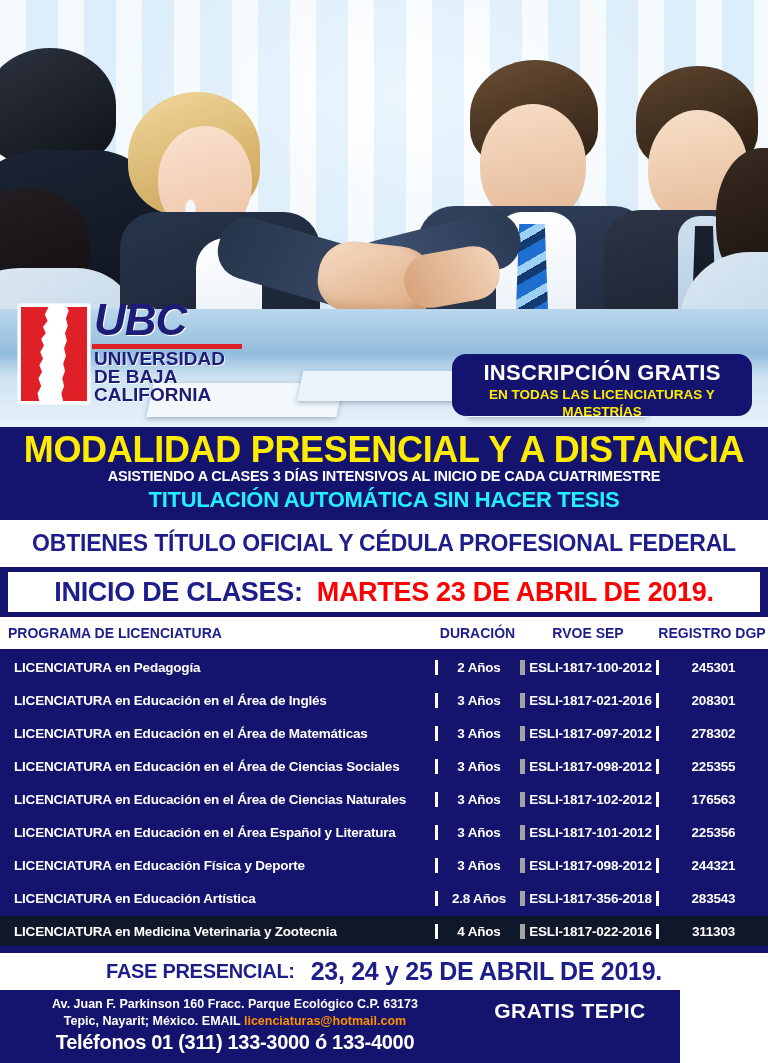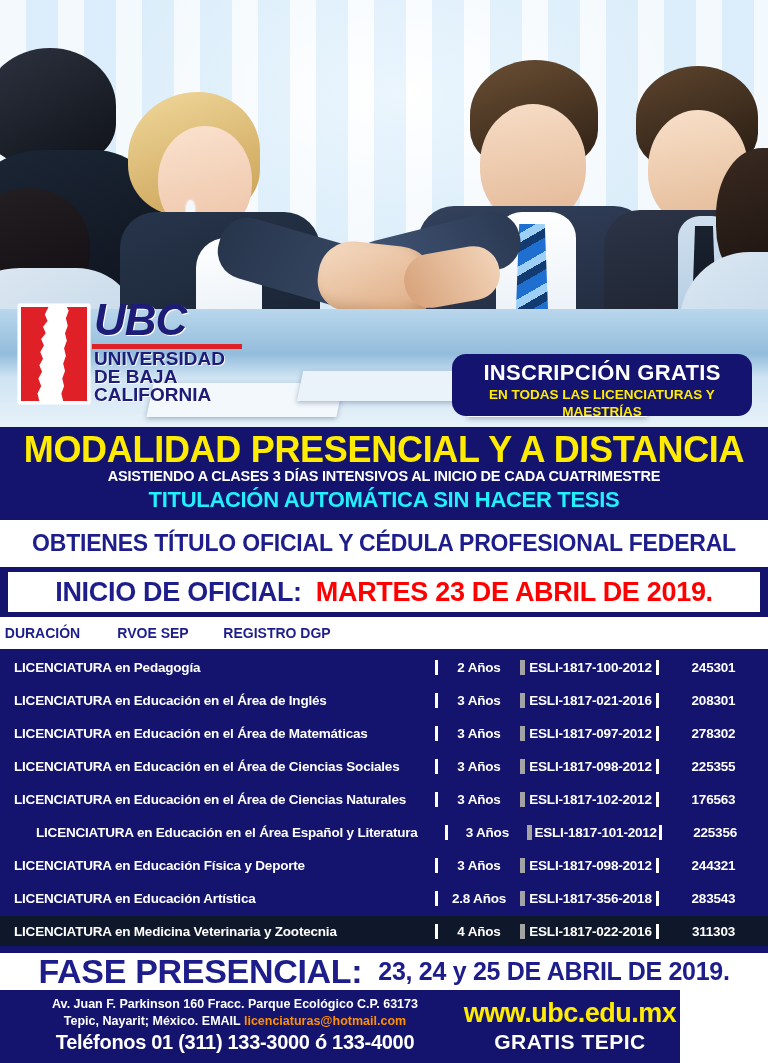--- a/index.html
+++ b/index.html
@@ -129,21 +129,21 @@
   .thead .c-dur, .thead .c-rvoe, .thead .c-reg { border-left:none; }
   .thead .c-prog { padding-left:8px; }
   .tbody { background:#14146e; padding-top:3px; }
 
   
   .band-fase {
     position:absolute; left:0; top:950px; width:768px; height:40px;
     background:#fff; display:flex; align-items:center; justify-content:center; gap:16px;
     border-top:3px solid #14146e;
   }
-  .t-fase { color:#1d1d8c; font-size:34px; font-weight:bold; letter-spacing:-.3px; }
+  .t-fase { color:#1d1d8c; font-size:20px; font-weight:bold; letter-spacing:-.3px; }
   .t-fase-d { color:#1d1d8c; font-size:25px; font-weight:bold; letter-spacing:-.3px; }
 
   
   .footer {
     position:absolute; left:0; top:990px; width:680px; height:73px;
     background:#14146e; display:flex;
   }
   .foot-left { width:460px; padding:6px 0 0 10px; text-align:center; }
   .foot-line { color:#fff; font-size:12.5px; font-weight:bold; line-height:17px; }
   .foot-email { color:#ff9000; }
@@ -233,27 +233,28 @@
     <div class="t-asistiendo">ASISTIENDO A CLASES 3 DÍAS INTENSIVOS AL INICIO DE CADA CUATRIMESTRE</div>
     <div class="t-titulacion">TITULACIÓN AUTOMÁTICA SIN HACER TESIS</div>
   </div>
 
   <div class="band-white">
     <div class="t-obtienes">OBTIENES TÍTULO OFICIAL Y CÉDULA PROFESIONAL FEDERAL</div>
   </div>
 
   <div class="inicio-wrap">
     <div class="inicio-box">
-      <span class="t-inicio">INICIO DE OFICIAL:</span>
+      <span class="t-inicio">INICIO DE CLASES:</span>
       <span class="t-fecha">MARTES 23 DE ABRIL DE 2019.</span>
     </div>
   </div>
 
   <div class="table">
     <div class="thead">
+      <div class="c-prog">PROGRAMA DE LICENCIATURA</div>
       <div class="c-dur">DURACIÓN</div>
       <div class="c-rvoe">RVOE SEP</div>
       <div class="c-reg">REGISTRO DGP</div>
     </div>
     <div class="tbody" id="tbody">
         <div class="trow" style="background: rgb(20, 20, 110);">
           <div class="c-prog">LICENCIATURA en Pedagogía</div>
           <div class="c-dur">2 Años</div>
           <div class="c-rvoe">ESLI-1817-100-2012</div>
           <div class="c-reg">245301</div>
@@ -275,21 +276,21 @@
           <div class="c-dur">3 Años</div>
           <div class="c-rvoe">ESLI-1817-098-2012</div>
           <div class="c-reg">225355</div>
         </div>
         <div class="trow" style="background: rgb(20, 20, 110);">
           <div class="c-prog">LICENCIATURA en Educación en el Área de Ciencias Naturales</div>
           <div class="c-dur">3 Años</div>
           <div class="c-rvoe">ESLI-1817-102-2012</div>
           <div class="c-reg">176563</div>
         </div>
-        <div class="trow" style="background: rgb(20, 20, 110); margin-left: 22px;">
+        <div class="trow" style="background: rgb(20, 20, 110);">
           <div class="c-prog">LICENCIATURA en Educación en el Área Español y Literatura</div>
           <div class="c-dur">3 Años</div>
           <div class="c-rvoe">ESLI-1817-101-2012</div>
           <div class="c-reg">225356</div>
         </div>
         <div class="trow" style="background: rgb(20, 20, 110);">
           <div class="c-prog">LICENCIATURA en Educación Física y Deporte</div>
           <div class="c-dur">3 Años</div>
           <div class="c-rvoe">ESLI-1817-098-2012</div>
           <div class="c-reg">244321</div>
@@ -320,18 +321,17 @@
     <span class="t-fase-d">23, 24 y 25 DE ABRIL DE 2019.</span>
   </div>
 
   <div class="footer">
     <div class="foot-left">
       <div class="foot-line">Av. Juan F. Parkinson 160     Fracc. Parque Ecológico   C.P.  63173</div>
       <div class="foot-line"><span>Tepic, Nayarit; México.    EMAIL  </span><span class="foot-email">licenciaturas@hotmail.com</span></div>
       <div class="foot-tel">Teléfonos  01 (311) 133-3000 ó 133-4000</div>
     </div>
     <div class="foot-right">
-      <div class="foot-web">www.ubc.edu.mx</div>
       <div class="foot-campus">GRATIS TEPIC</div>
     </div>
   </div>
 
 </div>
 
 </body></html>

